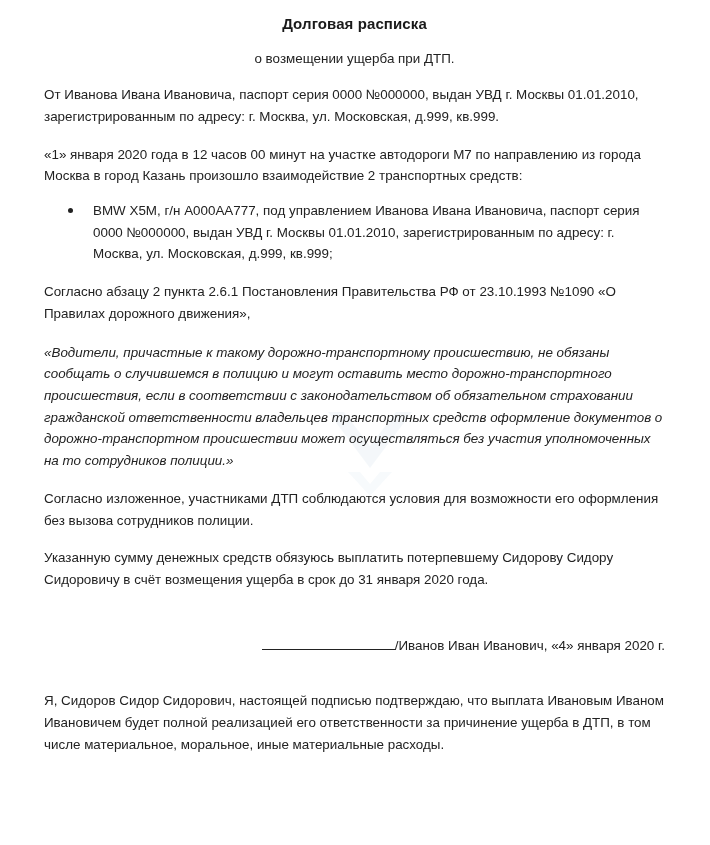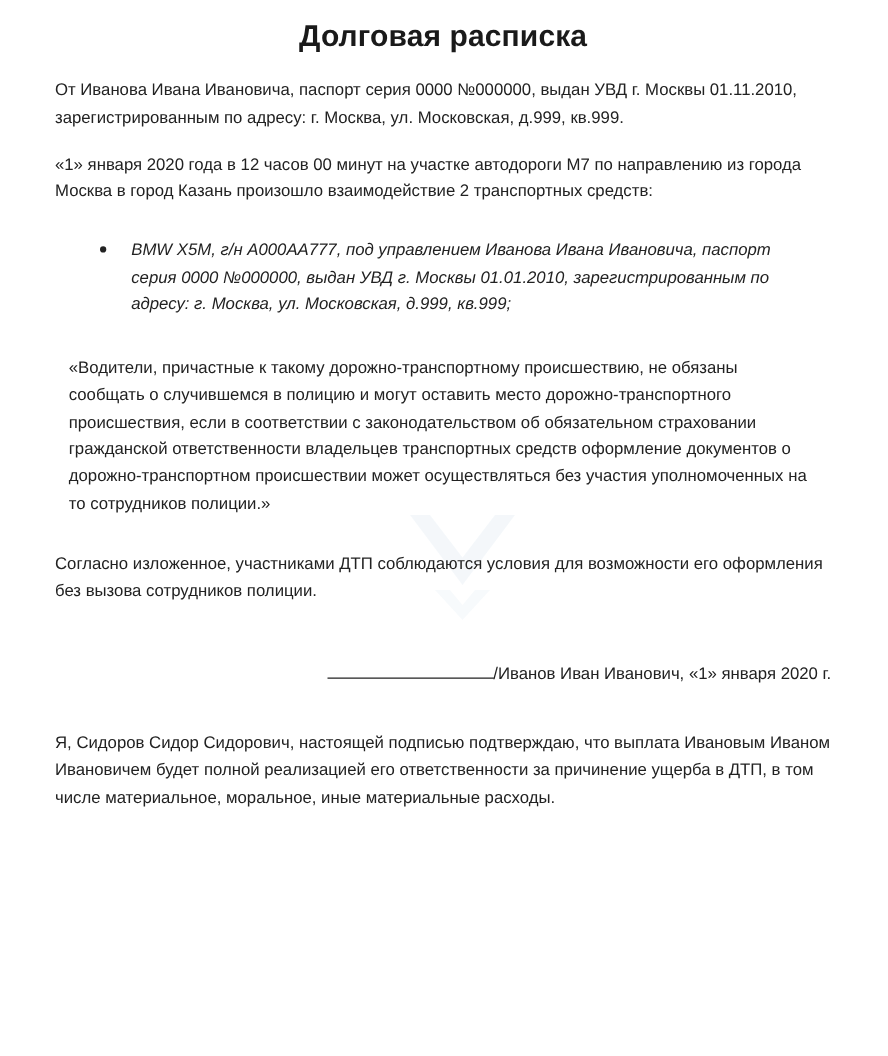--- a/index.html
+++ b/index.html
@@ -33,21 +33,21 @@
   .page {
     position: relative;
     z-index: 1;
     padding: 0 45px 0 44px;
     box-sizing: border-box;
     width: 710px;
   }
 
   .doc-title {
     text-align: center;
-    font-size: 24px;
+    font-size: 15px;
     font-weight: bold;
     letter-spacing: 0.1px;
     margin: 0;
     padding-top: 14px;
     line-height: 1.3;
     color: #1a1a1a;
   }
 
   .doc-subtitle {
     text-align: center;
@@ -62,37 +62,37 @@
     font-size: 13.4px;
     line-height: 1.62;
     margin: 0;
     padding-top: 16px;
     text-align: left;
   }
 
   .quote {
     font-size: 13.4px;
     line-height: 1.62;
-    margin: 11px;
+    font-style: italic;
+    margin: 0;
     padding-top: 17px;
     text-align: left;
   }
 
   .bullet-list {
     margin: 0;
     padding: 13px 0 0 0;
     list-style: none;
   }
   .bullet-row {
     position: relative;
     font-size: 13.4px;
     line-height: 1.62;
     padding-left: 49px;
-    margin: 12px;
-    font-style: italic;
+    margin: 0;
   }
   .bullet-row + .bullet-row {
     padding-top: 0;
   }
   .bullet-dot {
     position: absolute;
     left: 24px;
     top: 0.62em;
     width: 5px;
     height: 5px;
@@ -129,40 +129,43 @@
   <svg viewBox="0 0 104 104" width="104" height="104" aria-hidden="true">
     <path d="M10 14 L52 70 L94 14 L78 14 L52 48 L26 14 Z" fill="#dbe7f0"></path>
     <path d="M30 74 L52 98 L74 74 L62 74 L52 86 L42 74 Z" fill="#e6eff6"></path>
   </svg>
 </div>
 
 <div class="page">
 
   <h1 class="doc-title">Долговая расписка</h1>
 
+  <p class="doc-subtitle">о возмещении ущерба при ДТП.</p>
 
-  <p class="para">От Иванова Ивана Ивановича, паспорт серия 0000 №000000, выдан УВД г. Москвы 01.11.2010, зарегистрированным по адресу: г. Москва, ул. Московская, д.999, кв.999.</p>
+  <p class="para">От Иванова Ивана Ивановича, паспорт серия 0000 №000000, выдан УВД г. Москвы 01.01.2010, зарегистрированным по адресу: г. Москва, ул. Московская, д.999, кв.999.</p>
 
   <p class="para">«1» января 2020 года в 12 часов 00 минут на участке автодороги М7 по направлению из города Москва в город Казань произошло взаимодействие 2 транспортных средств:</p>
 
   <ul class="bullet-list">
     <li class="bullet-row">
       <span class="bullet-dot"></span>
       <span>BMW X5M, г/н А000АА777, под управлением Иванова Ивана Ивановича, паспорт серия 0000 №000000, выдан УВД г. Москвы 01.01.2010, зарегистрированным по адресу: г. Москва, ул. Московская, д.999, кв.999;</span>
     </li>
   </ul>
 
+  <p class="para">Согласно абзацу 2 пункта 2.6.1 Постановления Правительства РФ от 23.10.1993 №1090 «О Правилах дорожного движения»,</p>
 
   <p class="quote">«Водители, причастные к такому дорожно-транспортному происшествию, не обязаны сообщать о случившемся в полицию и могут оставить место дорожно-транспортного происшествия, если в соответствии с законодательством об обязательном страховании гражданской ответственности владельцев транспортных средств оформление документов о дорожно-транспортном происшествии может осуществляться без участия уполномоченных на то сотрудников полиции.»</p>
 
   <p class="para">Согласно изложенное, участниками ДТП соблюдаются условия для возможности его оформления без вызова сотрудников полиции.</p>
 
 
+  <p class="para">Указанную сумму денежных средств обязуюсь выплатить потерпевшему Сидорову Сидору Сидоровичу в счёт возмещения ущерба в срок до 31 января 2020 года.</p>
 
   <div class="sig-block">
-    <span class="sig-line"></span><span class="sig-name">/Иванов Иван Иванович, «1» января 2020 г.</span>
+    <span class="sig-line"></span><span class="sig-name">/Иванов Иван Иванович, «4» января 2020 г.</span>
   </div>
 
   <div class="gap-large"></div>
 
   <p class="para">Я, Сидоров Сидор Сидорович, настоящей подписью подтверждаю, что выплата Ивановым Иваном Ивановичем будет полной реализацией его ответственности за причинение ущерба в ДТП, в том числе материальное, моральное, иные материальные расходы.</p>
 
 </div>
 
 </body></html>

